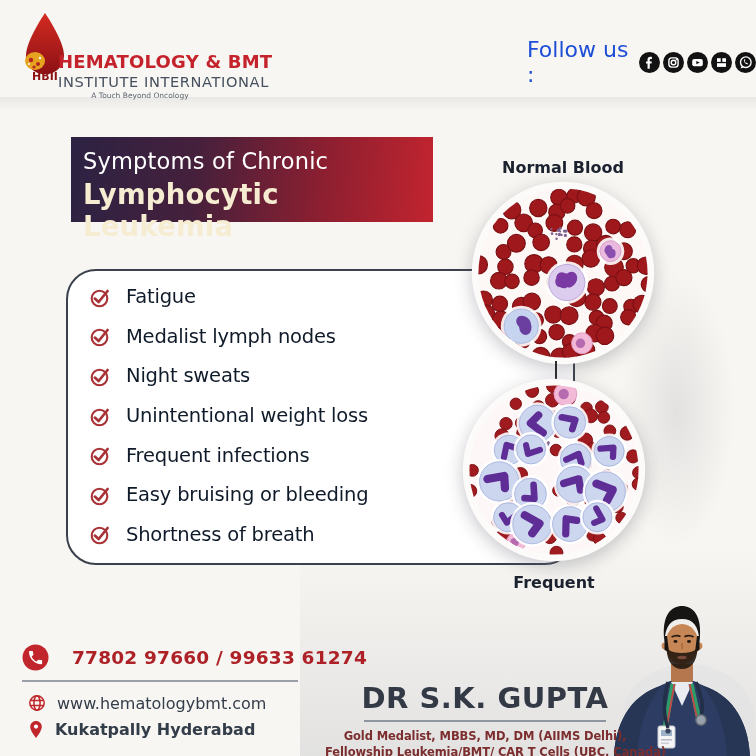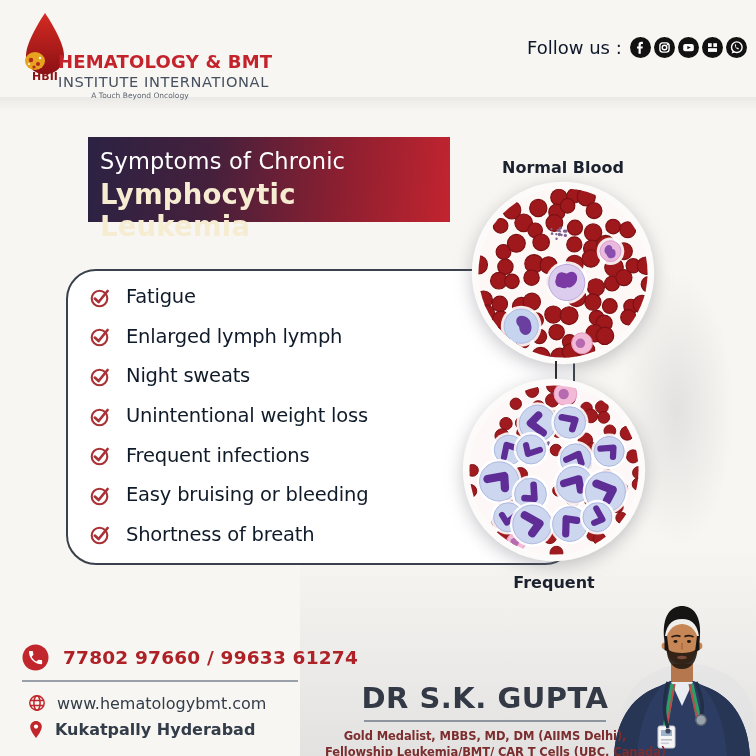--- a/index.html
+++ b/index.html
@@ -14,25 +14,25 @@
     background:radial-gradient(closest-side,rgba(178,178,184,.30),rgba(178,178,184,0) 72%);}
   .bg2{position:absolute;left:300px;top:545px;width:456px;height:211px;
     background:linear-gradient(180deg,rgba(205,205,209,0),rgba(193,193,198,.38));}
   
   .logo-drop{position:absolute;left:18px;top:10px;width:54px;height:74px;}
   .brand-text{position:absolute;left:58px;top:53px;width:180px;line-height:1.05;}
   .brand-l1{font-size:18px;font-weight:bold;color:#c4232c;letter-spacing:.2px;white-space:nowrap;}
   .brand-l2{font-size:14.6px;font-weight:500;color:#46505f;letter-spacing:.6px;white-space:nowrap;margin-top:2px;}
   .brand-tag{font-size:7.5px;color:#5d6570;text-align:center;margin-top:3px;width:164px;}
   .follow{position:absolute;left:527px;top:37px;display:flex;align-items:center;gap:8px;}
-  .follow-label{font-size:18px;color:#0f172a;font-weight:500;}
+  .follow-label{font-size:22px;color:#1d4ed8;font-weight:500;}
   .social-row{display:flex;align-items:center;gap:3px;}
   .social{width:21px;height:21px;display:block;}
   
-  .banner{position:absolute;left:88px;top:137px;width:362px;height:85px;
+  .banner{position:absolute;left:71px;top:137px;width:362px;height:85px;
     background:linear-gradient(95deg,#2c2243 0%,#45203c 34%,#8d1f30 70%,#c2242f 100%);
     padding-left:12px;box-sizing:border-box;}
   .banner-l1{font-size:22.5px;font-weight:500;color:#ffffff;margin-top:11px;letter-spacing:.2px;}
   .banner-l2{font-size:27.5px;font-weight:bold;color:#f6ecd1;margin-top:4px;letter-spacing:.2px;}
   
   .circle-label{position:absolute;width:190px;text-align:center;font-size:16px;font-weight:600;color:#1b212e;z-index:3;}
   .lbl-normal{left:468px;top:158px;}
   .lbl-leukemia{left:459px;top:573px;}
   .blood{position:absolute;width:190px;height:190px;z-index:2;
     filter:drop-shadow(0 5px 9px rgba(95,95,110,.35));}
@@ -41,21 +41,21 @@
   .connector{position:absolute;left:555px;top:361px;width:2px;height:21px;background:#2c2c2c;z-index:2;}
   
   .card{position:absolute;left:66px;top:269px;width:509px;height:296px;box-sizing:border-box;
     background:rgba(255,255,255,.96);border:2px solid #3a414c;border-radius:30px;z-index:1;}
   .symptoms{position:absolute;left:88px;top:277px;margin:0;padding:0;list-style:none;z-index:3;}
   .symptoms li{display:flex;align-items:center;gap:14px;height:39.6px;}
   .chk{width:24px;height:24px;flex:0 0 24px;}
   .symptom-text{font-size:19.5px;font-weight:400;color:#101b2a;letter-spacing:-.2px;white-space:nowrap;}
   
   .contact{position:absolute;left:22px;top:644px;z-index:3;}
-  .phone-row{display:flex;align-items:center;gap:14px;}
+  .phone-row{display:flex;align-items:center;gap:23px;}
   .phone-ico{width:27px;height:27px;}
   .phone-text{font-size:18.5px;font-weight:bold;color:#ad2127;letter-spacing:.2px;white-space:nowrap;}
   .divider{width:276px;height:1.5px;background:#9aa0a8;margin:9px 0 12px 0;}
   .info-row{display:flex;align-items:flex-start;gap:11px;margin-top:7px;margin-left:6px;}
   .info-ico{width:18px;height:18px;}
   .pin-ico{width:16px;height:20px;}
   .web-text{font-size:16px;font-weight:500;color:#333c49;}
   .loc-text{font-size:16px;font-weight:600;color:#333c49;}
   
   .doctor-block{position:absolute;left:325px;top:681px;width:320px;text-align:center;z-index:3;}
@@ -389,21 +389,21 @@
     <li>
       <svg class="chk">
           <use href="#chk"></use>
         </svg>
       <span class="symptom-text">Fatigue</span>
     </li>
     <li>
       <svg class="chk">
           <use href="#chk"></use>
         </svg>
-      <span class="symptom-text">Enlarged lymph lymph</span>
+      <span class="symptom-text">Medalist lymph nodes</span>
     </li>
     <li>
       <svg class="chk">
           <use href="#chk"></use>
         </svg>
       <span class="symptom-text">Night sweats</span>
     </li>
     <li>
       <svg class="chk">
           <use href="#chk"></use>

